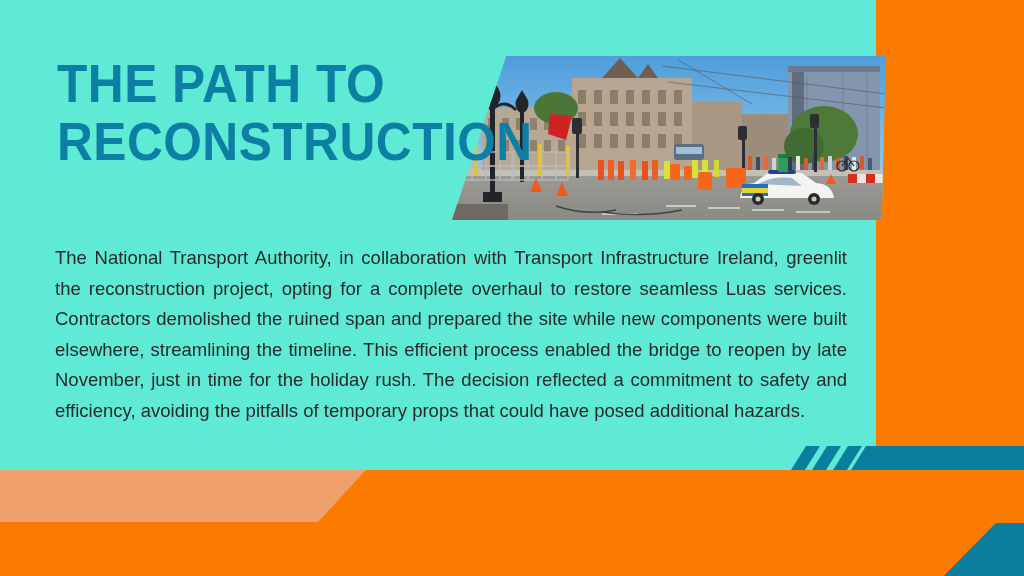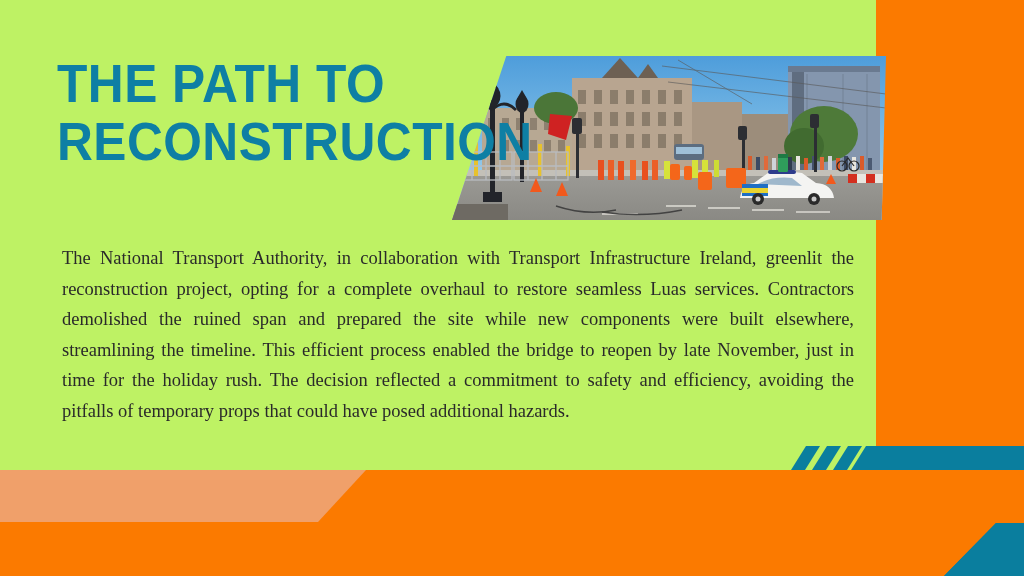--- a/index.html
+++ b/index.html
@@ -2,21 +2,21 @@
 <html><head>
 <meta charset="utf-8">
 <style>
   * { margin:0; padding:0; box-sizing:border-box; }
   html,body { width:1024px; height:576px; overflow:hidden; }
   body {
     font-family:"Liberation Sans", sans-serif;
     background:#faebdd;
     position:relative;
   }
-  .slide { position:absolute; inset:0; width:1024px; height:576px; overflow:hidden; background:#bef264; }
+  .slide { position:absolute; inset:0; width:1024px; height:576px; overflow:hidden; background:#5eead4; }
 
   
   .dots { position:absolute; left:566px; top:477px; width:190px; height:46px; z-index:2; }
   .dot { position:absolute; width:7px; height:7px; border-radius:50%; background:#dfdfd6; opacity:.85; }
 
   
   .salmon-band { position:absolute; left:0; top:522px; width:1024px; height:54px; background:#f0a06a; z-index:3; }
 
   
   .orange-panel {
@@ -45,22 +45,22 @@
     font-size:54px;
     line-height:58px;
     letter-spacing:0.5px;
     transform: scaleX(0.92);
     transform-origin: left top;
   }
   .title .line { display:block; white-space:nowrap; }
 
   
   .body-copy {
-    position:absolute; left:62px; top:243px; width:792px; z-index:7;
-    font-family:Liberation Serif, serif;
+    position:absolute; left:55px; top:243px; width:792px; z-index:7;
+    font-family:Liberation Sans, sans-serif;
     font-size:18.5px;
     line-height:30.6px;
     color:#2a2a2a;
     text-align:justify;
     text-justify:inter-word;
   }
 </style>
 </head>
 <body>
 

